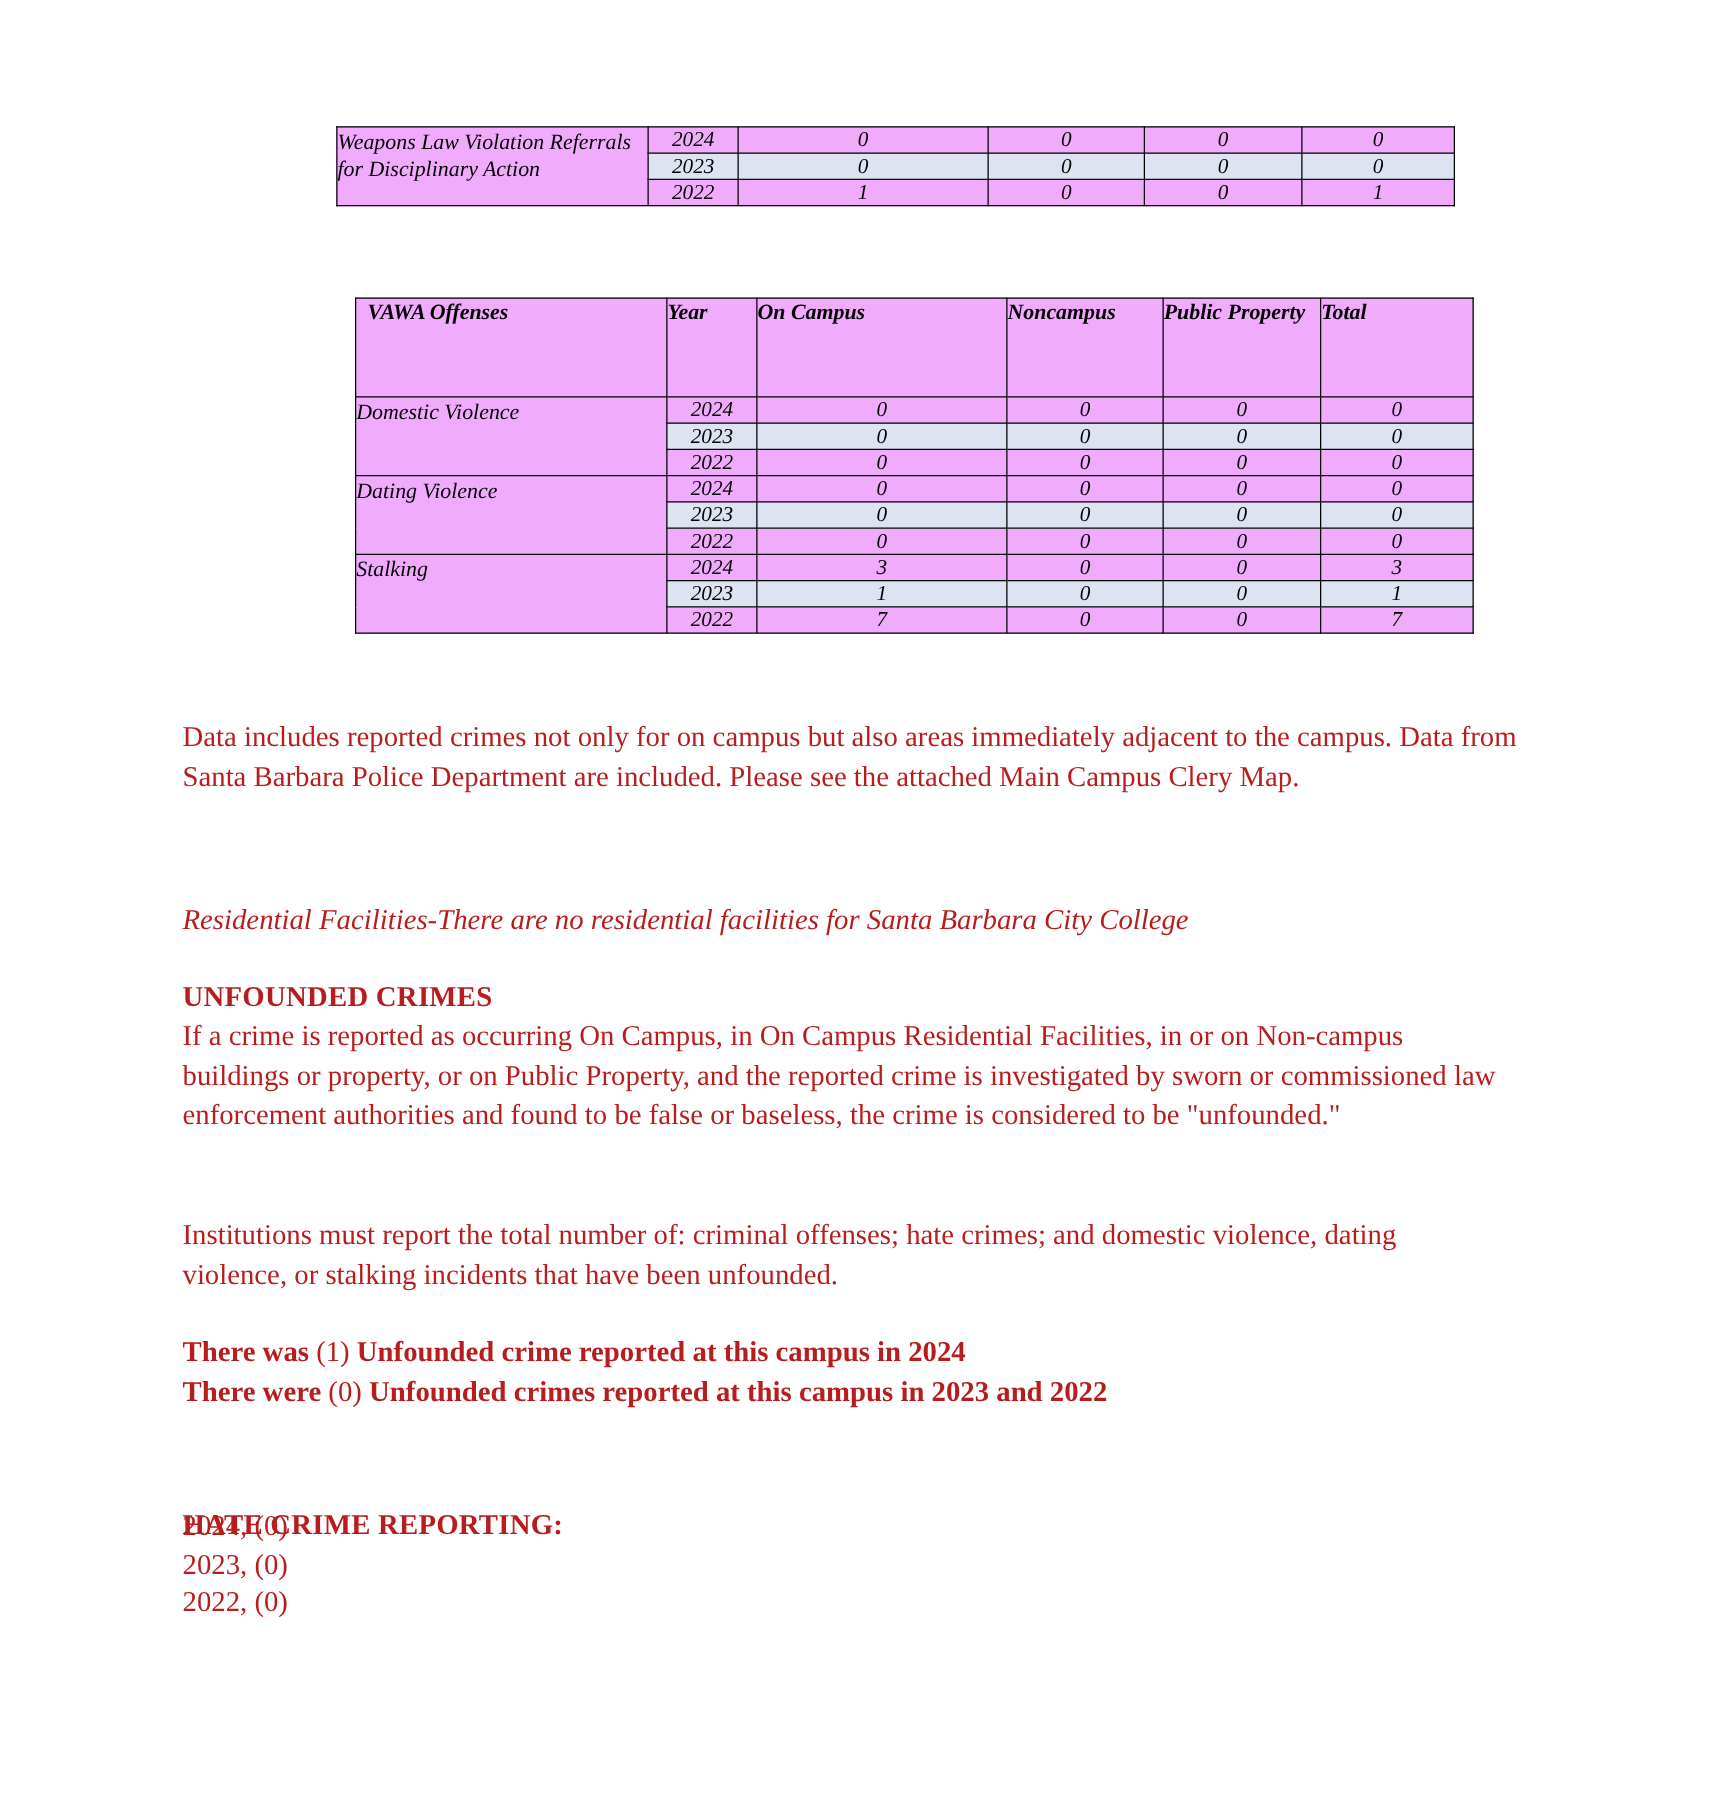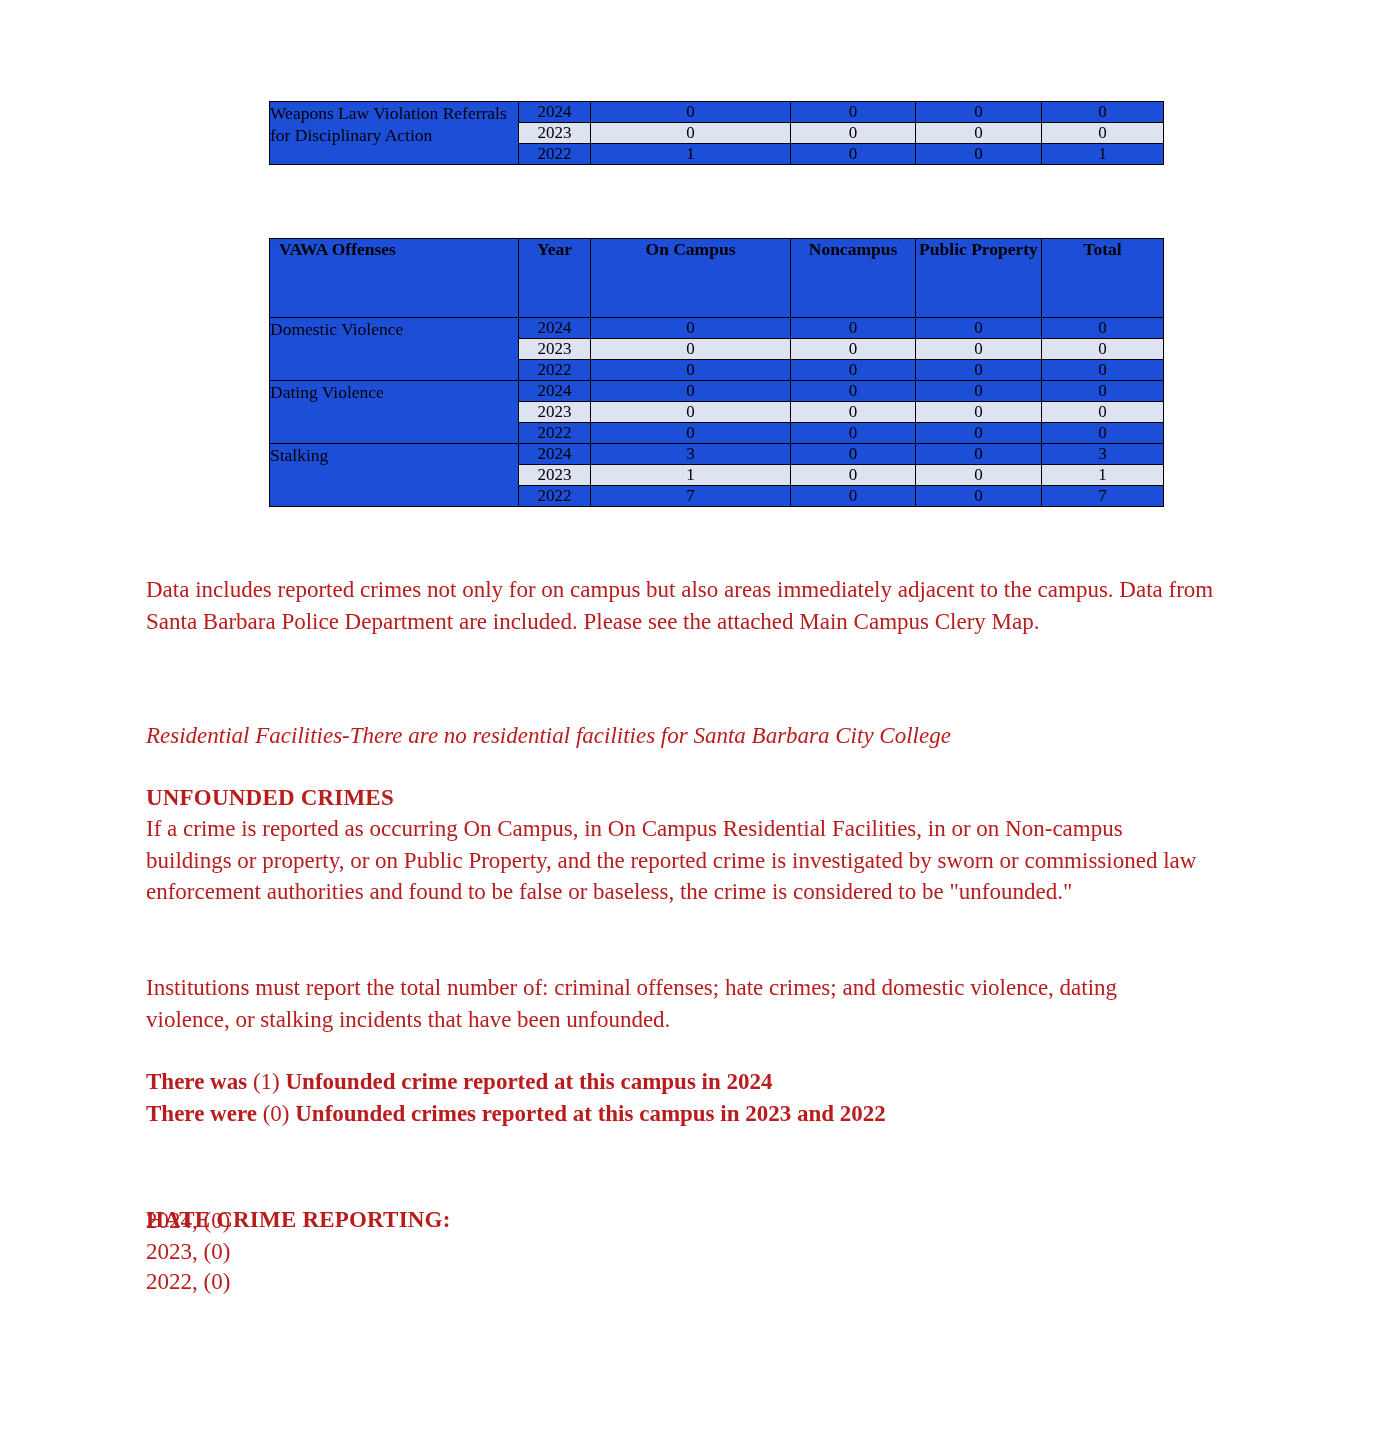--- a/index.html
+++ b/index.html
@@ -37,21 +37,22 @@
     font-size: 24px;
     font-weight: normal;
     letter-spacing: 0.1px;
   }
 
   
   table.clery {
     border-collapse: collapse;
     table-layout: fixed;
     font-size: 17px;
-    background: #1d4ed8;
+    background: #f0abfc;
+    font-style: italic;
   }
   table.clery td, table.clery th {
     border: 1px solid #000000;
     padding: 0;
     margin: 0;
     vertical-align: top;
   }
   .cat-cell {
     text-align: left;
     padding-left: 9px;
@@ -84,36 +85,36 @@
   .table-weapons .c1 { width: 249px; }
   .table-weapons .c2 { width: 72px; }
   .table-weapons .c3 { width: 200px; }
   .table-weapons .c4 { width: 125px; }
   .table-weapons .c5 { width: 126px; }
   .table-weapons .c6 { width: 122px; }
 
   
   .table-vawa {
     position: absolute;
-    left: 269px;
+    left: 284px;
     top: 238px;
     width: 824px;
     padding-left: 36px;
   }
   .table-vawa .c1 { width: 249px; }
   .table-vawa .c2 { width: 72px; }
   .table-vawa .c3 { width: 200px; }
   .table-vawa .c4 { width: 125px; }
   .table-vawa .c5 { width: 126px; }
   .table-vawa .c6 { width: 122px; }
 
   .hdr-cell {
     font-weight: bold;
     font-size: 17.5px;
-    text-align: center;
+    text-align: left;
     vertical-align: middle;
     height: 78px;
     line-height: 1.25;
   }
   .hdr-cell.left {
     text-align: left;
     padding-left: 9px;
   }
 
   

